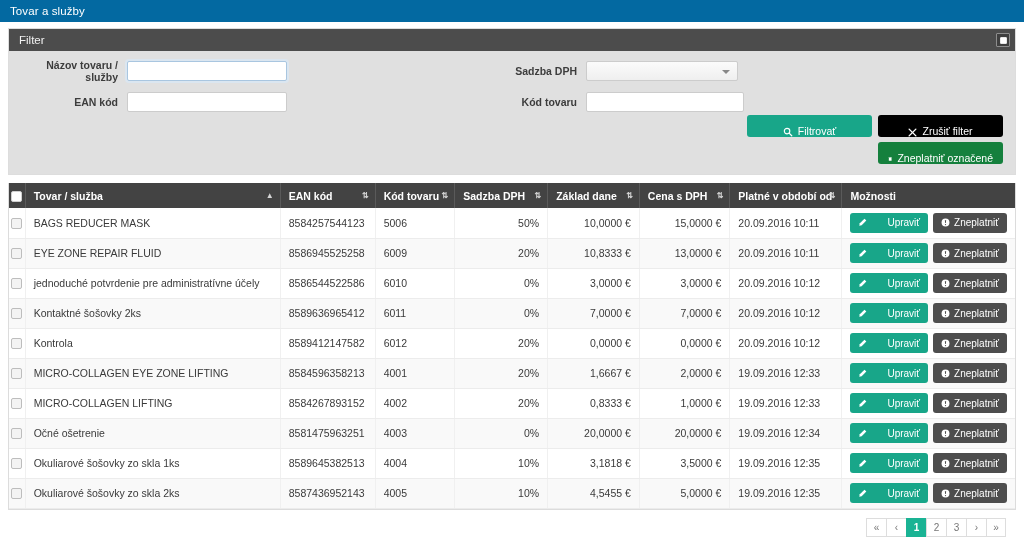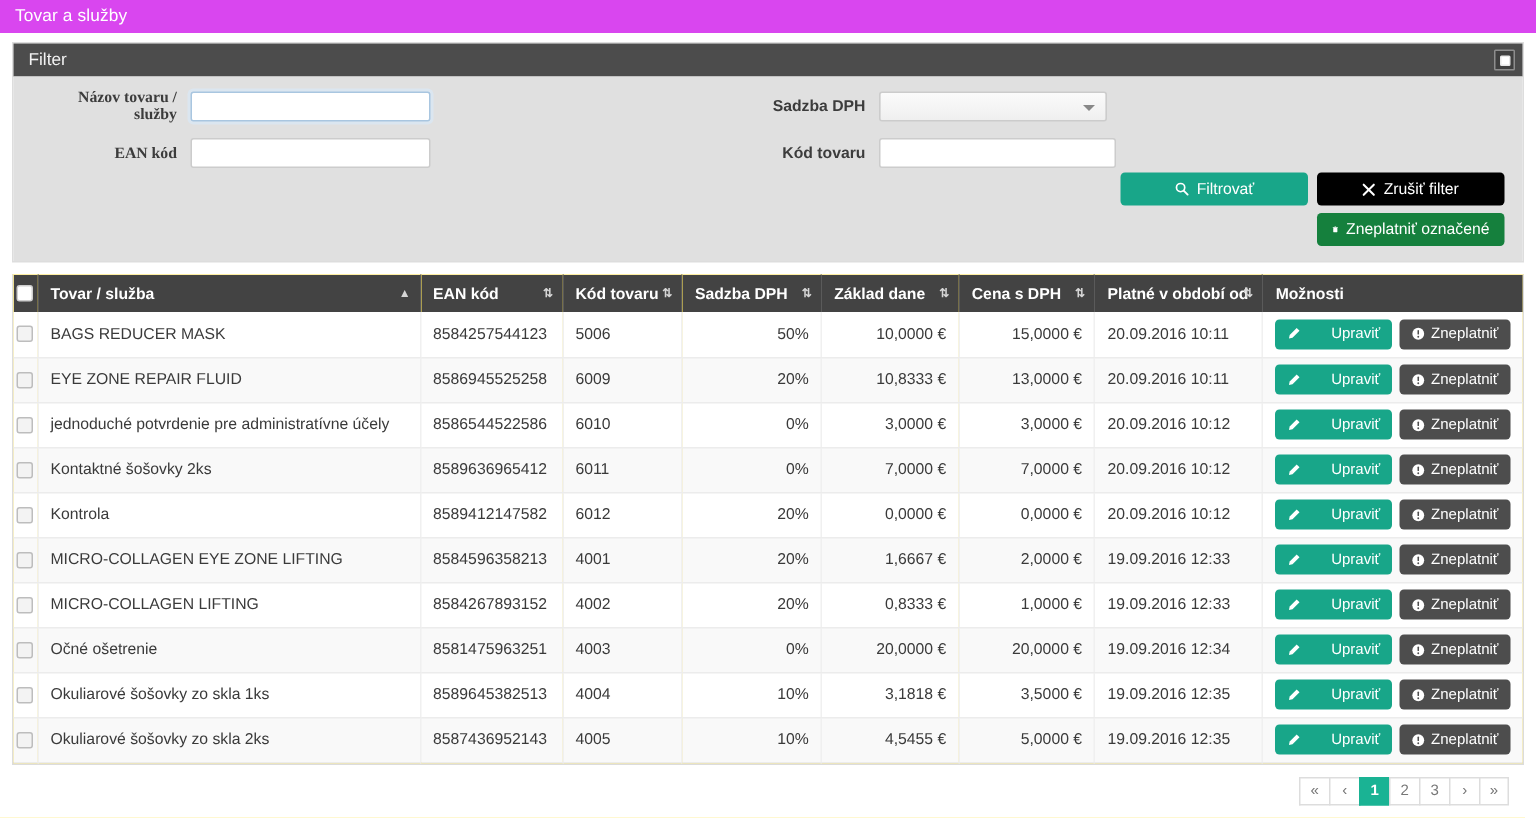--- a/index.html
+++ b/index.html
@@ -9,21 +9,21 @@
     background: #ffffff;
     font-family: "Liberation Sans", sans-serif;
     font-size: 11px;
     color: #333;
     overflow: hidden;
   }
 
   
   .titlebar {
     height: 22px;
-    background: #d946ef;
+    background: #0369a1;
     color: #ffffff;
     display: flex;
     align-items: center;
     padding: 0 0 0 10px;
     font-size: 11.5px;
     letter-spacing: .1px;
   }
 
   
   .page {
@@ -81,21 +81,21 @@
     height: 20px;
     margin-bottom: 11px;
   }
   .f-label {
     font-size: 10.5px;
     font-weight: bold;
     color: #3c3c3c;
     text-align: right;
     padding-right: 9px;
   }
-  .left .f-label  { width: 106px; font-family: Liberation Serif, serif; }
+  .left .f-label  { width: 106px; }
   .right .f-label { width: 95px; }
 
   .f-input {
     height: 20px;
     background: #ffffff;
     border: 1px solid #ccc;
     border-radius: 2px;
     font-family: "Liberation Sans", sans-serif;
     font-size: 11px;
     padding: 0 5px;
@@ -142,21 +142,21 @@
   }
   .btn-row { display: flex; gap: 6px; justify-content: flex-end; }
   .btn {
     height: 22px;
     border: none;
     border-radius: 3px;
     color: #ffffff;
     font-family: "Liberation Sans", sans-serif;
     font-size: 10.5px;
     display: inline-flex;
-    align-items: center;
+    align-items: flex-end;
     justify-content: center;
     gap: 5px;
     padding: 0 10px;
     cursor: pointer;
     white-space: nowrap;
   }
   .btn-teal { background: #18a689; width: 125px; }
   .btn-dark { background: #000000; width: 125px; }
   .btn-red  { background: #15803d; width: 125px; }
   .btn svg { display: block; }

